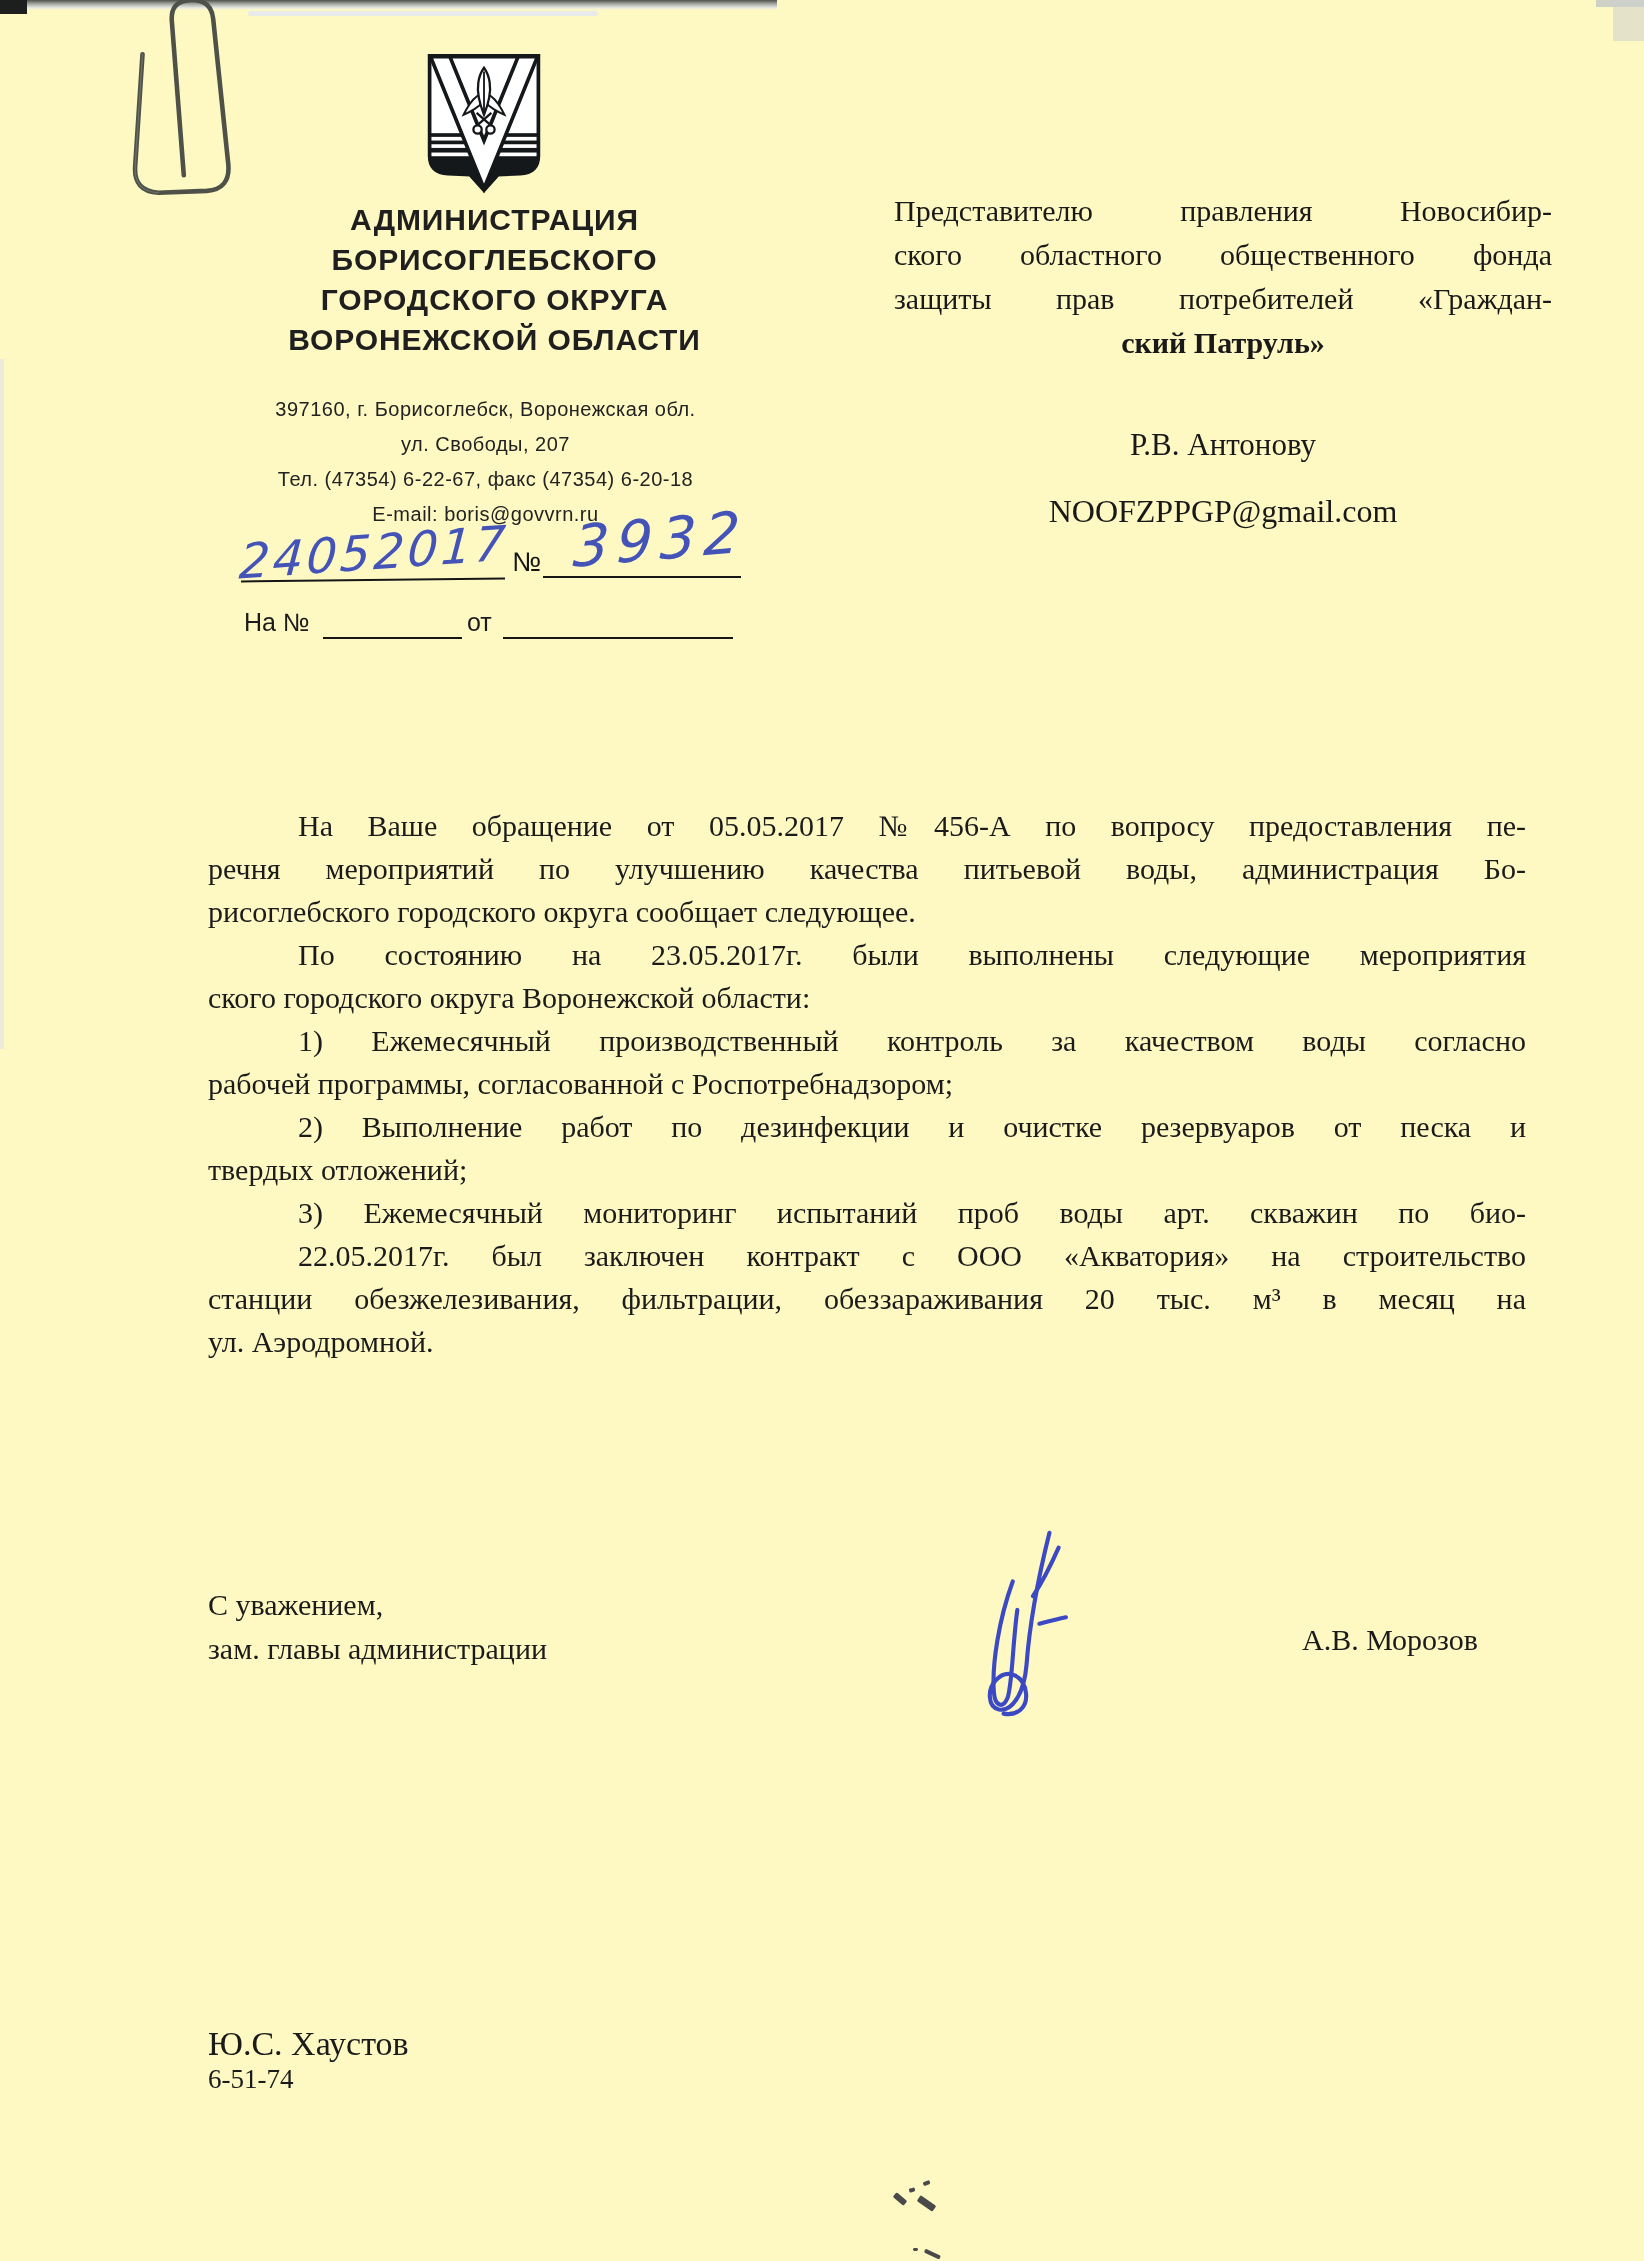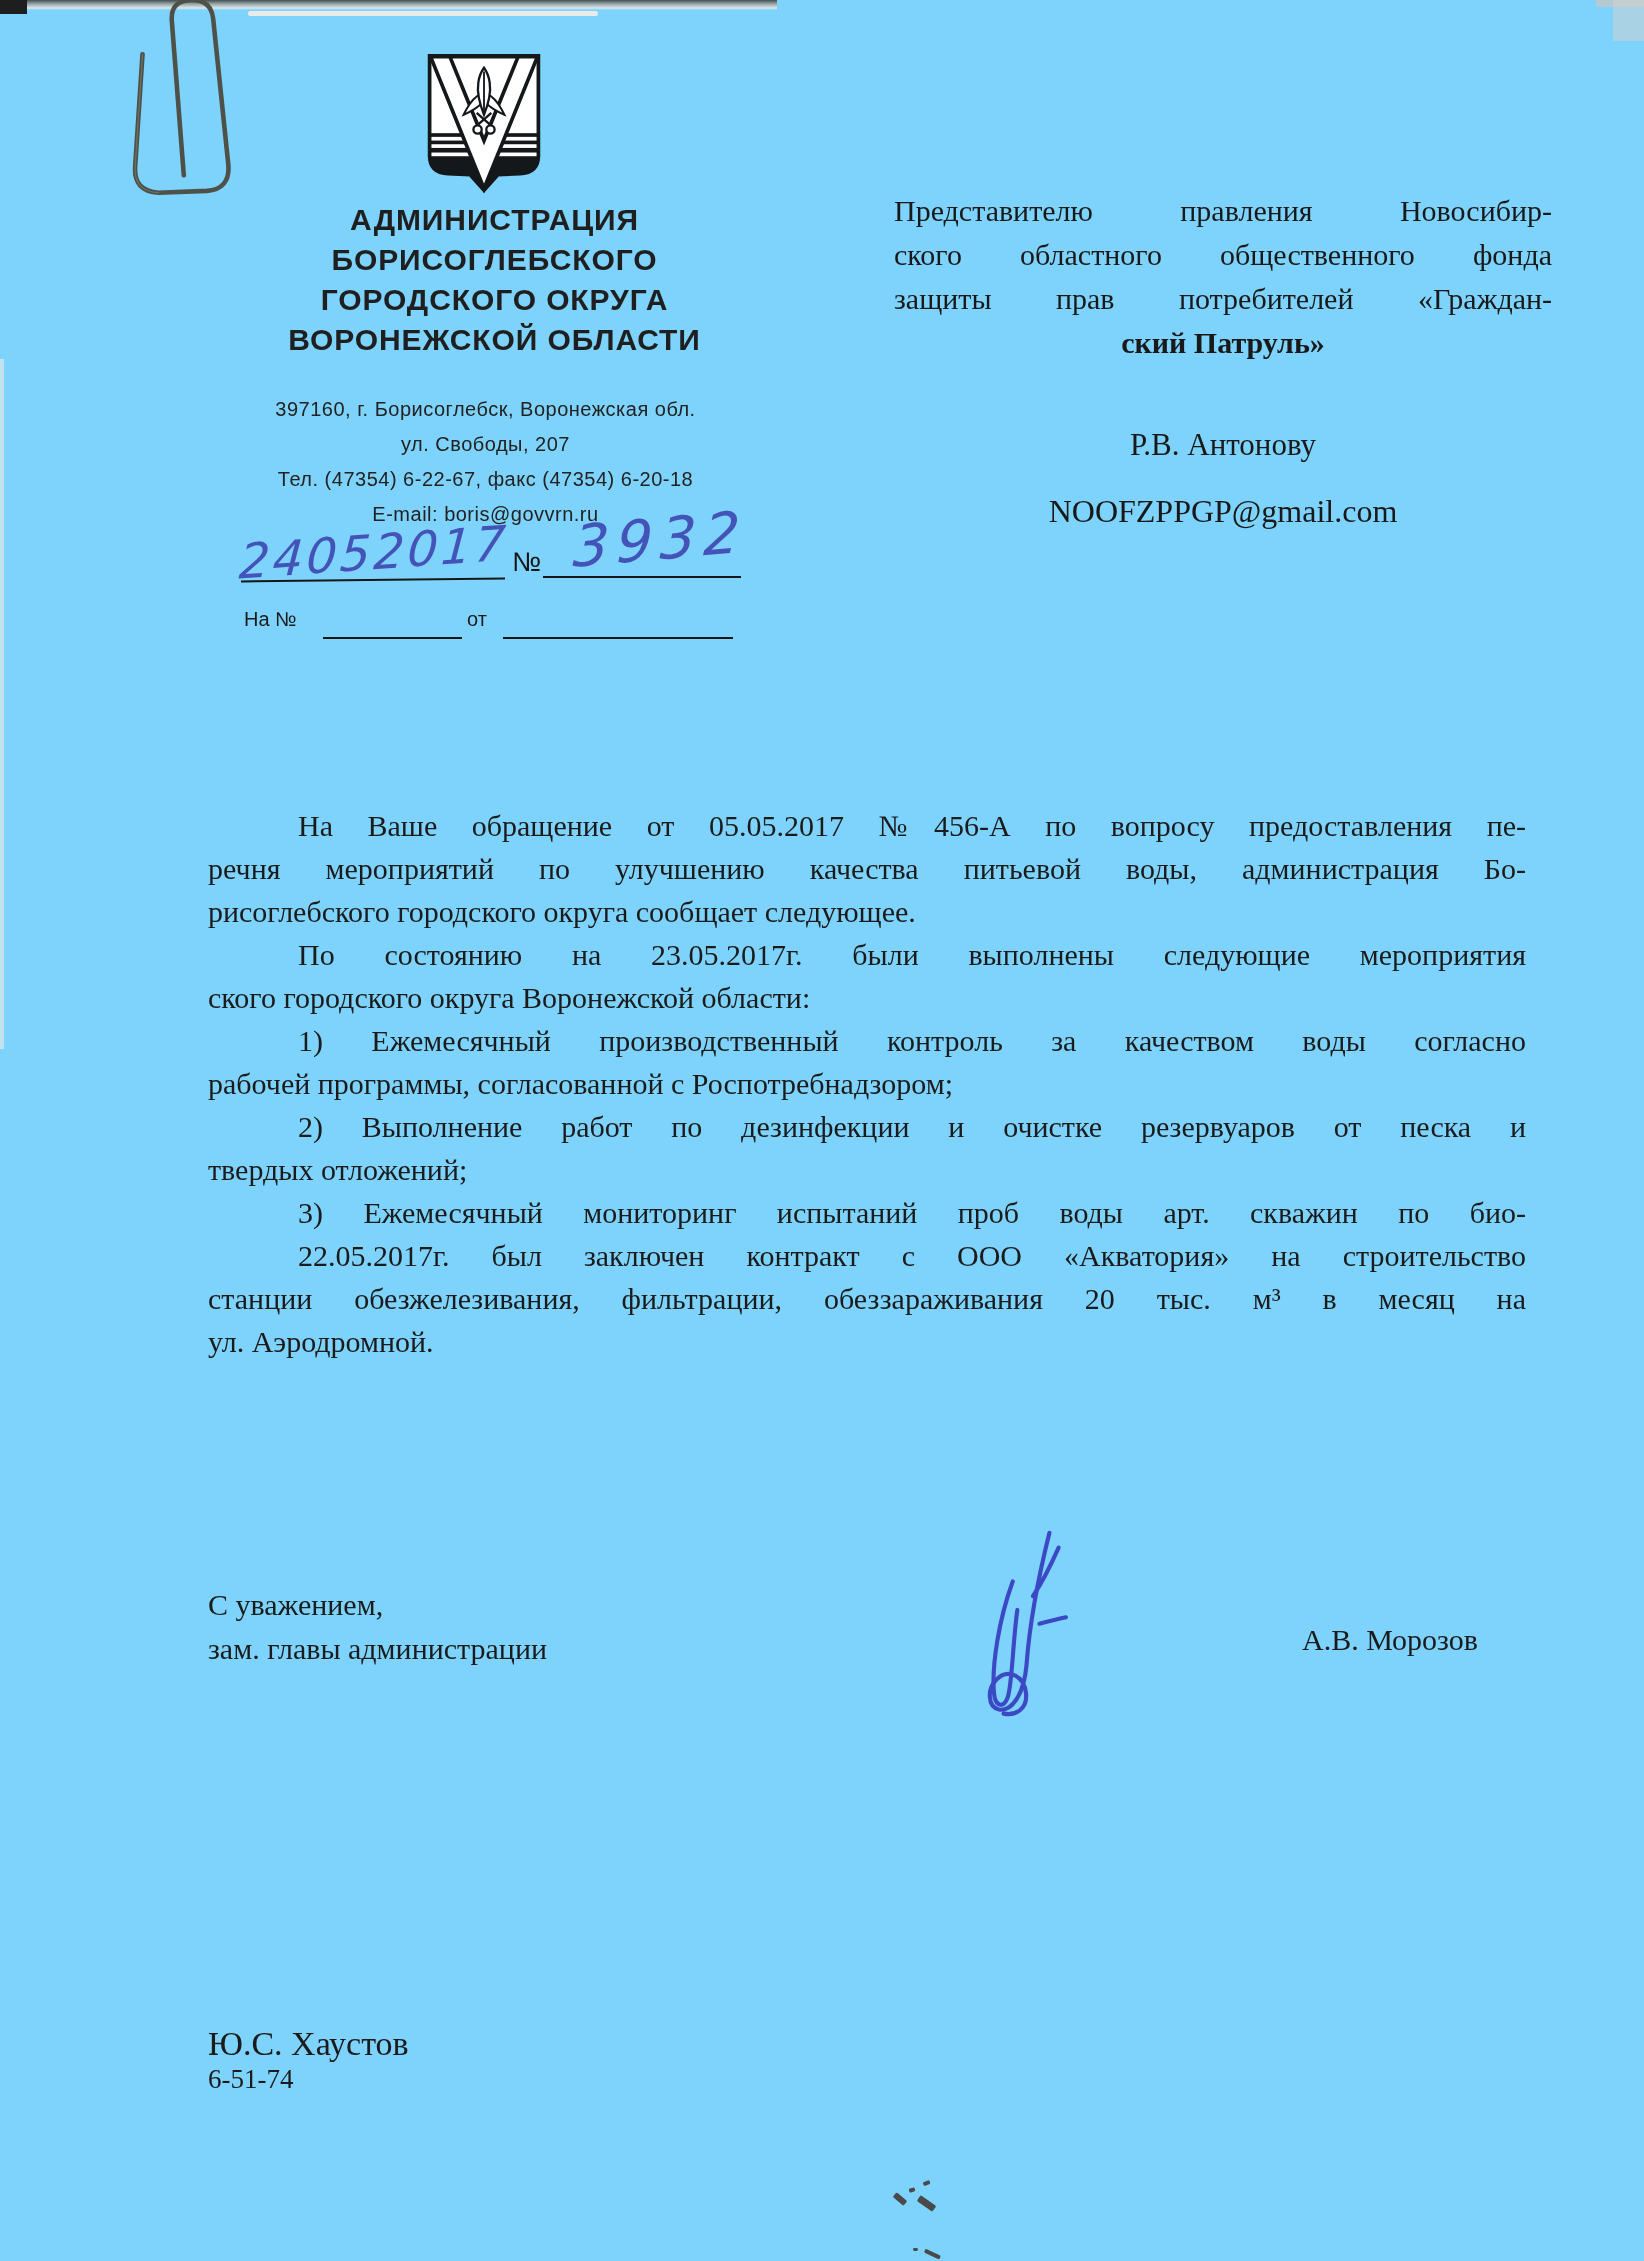--- a/index.html
+++ b/index.html
@@ -1,17 +1,17 @@
 <!DOCTYPE html>
 <html style="font-size:7.4px"><head>
 <meta charset="utf-8">
 <style>
   html,body{margin:0;padding:0;}
   body{width:1644px;height:2261px;overflow:hidden;background:#ffffff;}
-  .page{position:absolute;left:0;top:0;width:1644px;height:2261px;background:#7dd3fc;
+  .page{position:absolute;left:0;top:0;width:1644px;height:2261px;background:#fef9c3;
         font-family:"Liberation Serif", serif;color:#1b1b1b;}
 
   
   .edge-top{position:absolute;left:0;top:0;width:777px;height:10px;
     background:linear-gradient(180deg,#3c4040 0%,#9ba19f 40%,#e8eae9 80%,rgba(255,255,255,0) 100%);opacity:.9;}
   .edge-top-right{position:absolute;left:1596px;top:0;width:48px;height:7.4px;background:#c2c7c5;opacity:.8;}
   .edge-right-fade{position:absolute;left:1613px;top:0;width:31px;height:41px;background:#cdd1d0;opacity:.55;}
   .corner-dark{position:absolute;left:0;top:0;width:27px;height:14px;background:#1d1f1e;}
   .smudge-top{position:absolute;left:248px;top:11px;width:350px;height:4.6px;background:#e9ebea;border-radius:2.8px;}
   .edge-left{position:absolute;left:0;top:359px;width:3.7px;height:690px;background:#e3e6e4;opacity:.7;}
@@ -27,21 +27,21 @@
   .hand{font-family:"DejaVu Sans", sans-serif;font-style:italic;color:#4353b8;}
   .hand-date{position:absolute;left:239px;top:524px;font-size:48px;letter-spacing:3.2px;
     transform:rotate(-4deg) skewX(-8deg);}
   .hand-num{position:absolute;left:573px;top:506px;font-size:57px;letter-spacing:7.4px;
     transform:rotate(-5deg) skewX(-8deg);}
   .num-sign{position:absolute;left:512px;top:547px;font-family:"Liberation Sans", sans-serif;
     font-size:27px;color:#151515;}
   .uline{position:absolute;height:2.3px;background:#161616;}
   .ul-date{left:241px;top:579px;width:264px;transform:rotate(-.6deg);}
   .ul-num{left:543px;top:576px;width:198px;}
-  .ref-label{position:absolute;font-family:"Liberation Sans", sans-serif;font-size:20px;color:#1c1c1c;}
+  .ref-label{position:absolute;font-family:"Liberation Sans", sans-serif;font-size:25px;color:#1c1c1c;}
   .ref-na{left:244px;top:608px;}
   .ref-ot{left:467px;top:608px;}
   .ul-blank1{left:323px;top:637px;width:139px;height:1.8px;}
   .ul-blank2{left:503px;top:637px;width:230px;height:1.8px;}
 
   
   .rcpt{position:absolute;left:894px;top:189px;width:658px;font-size:30px;line-height:44px;color:#191919;}
   .rcpt .just{text-align:justify;text-align-last:justify;}
   .rcpt .cent{text-align:center;font-weight:bold;}
   .rcpt-name{position:absolute;left:894px;top:427px;width:658px;text-align:center;font-size:31px;color:#191919;}

